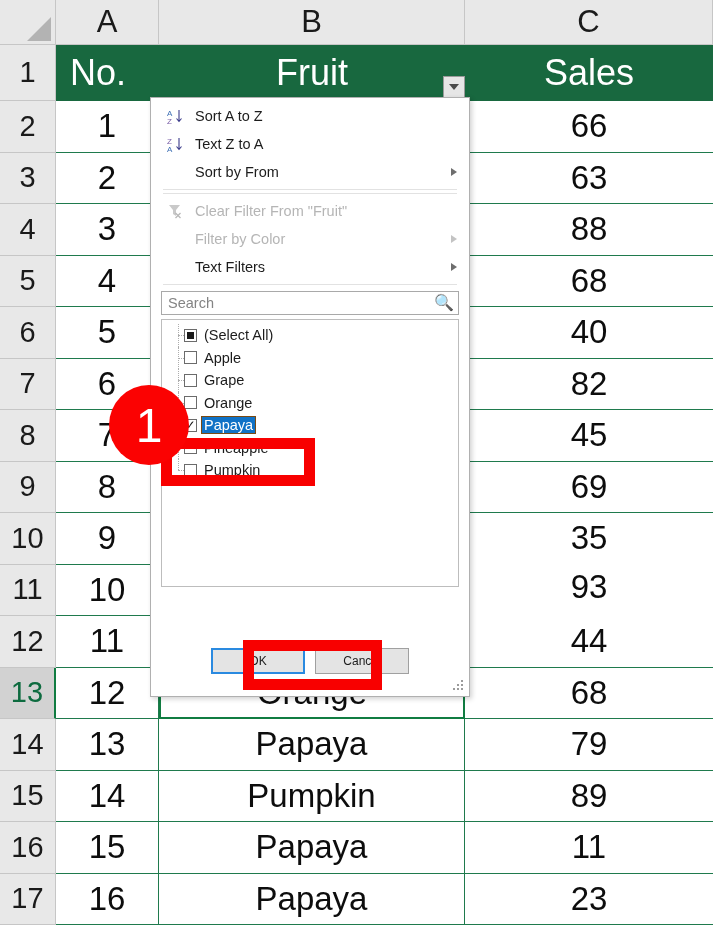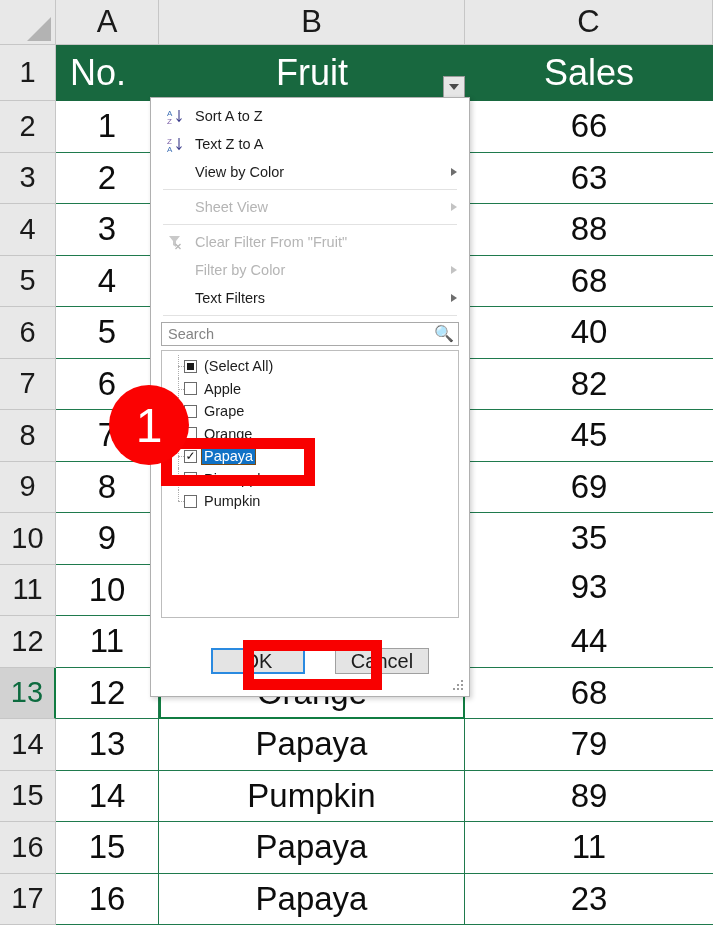--- a/index.html
+++ b/index.html
@@ -69,22 +69,22 @@
   .li .tree:after{content:"";position:absolute;left:4px;top:50%;width:6px;border-top:1px dotted #adadad;}
   .li.last .tree:before{bottom:50%;}
   .cb{width:13px;height:13px;border:1px solid #6b6b6b;background:#fff;box-sizing:border-box;flex:0 0 13px;
       display:flex;align-items:center;justify-content:center;margin-right:5px;}
   .cb .sq{width:7px;height:7px;background:#1a1a1a;}
   .cb .tick{font-size:12px;line-height:1;color:#141414;}
   .li .txt{font-size:14.5px;color:#1c1c1c;padding:0 2px;}
   .li.sel .txt{background:#1072c6;color:#ffffff;outline:1px solid #7a4a12;}
 
   .btnrow{position:absolute;left:0;bottom:22px;width:100%;display:flex;justify-content:center;gap:10px;}
-  .btn{width:94px;height:26px;border:1px solid #a0a0a0;background:#e4e4e4;font-size:20px;color:#1c1c1c;
-       display:flex;align-items:center;justify-content:center;box-sizing:border-box;margin-left:20px;}
+  .btn{width:94px;height:26px;border:1px solid #a0a0a0;background:#e4e4e4;font-size:12px;color:#1c1c1c;
+       display:flex;align-items:center;justify-content:center;box-sizing:border-box;}
   .btn.primary{border:2px solid #2a8ae0;}
   .grip{position:absolute;right:4px;bottom:4px;width:12px;height:12px;}
   .grip i{position:absolute;width:2px;height:2px;background:#9b9b9b;}
 
   
   .redbox{position:absolute;border:11px solid #f80000;box-sizing:border-box;z-index:40;}
   #redbox-papaya{left:161px;top:438px;width:154px;height:48px;}
   #redbox-ok{left:243px;top:640px;width:139px;height:50px;}
   #badge1{position:absolute;left:109px;top:385px;width:80px;height:80px;border-radius:50%;background:#fb0202;
           color:#fff;font-size:48px;display:flex;align-items:center;justify-content:center;z-index:45;}
@@ -196,29 +196,24 @@
           <svg width="17" height="17" viewBox="0 0 17 17">
             <text x="0" y="8" font-size="8" fill="#7a5fa8" font-family="Liberation Sans">Z</text>
             <text x="0" y="16" font-size="8" fill="#3d6fb4" font-family="Liberation Sans">A</text>
             <path d="M12 2 L12 13 M9.5 10.5 L12 13.5 L14.5 10.5" stroke="#3a3a8a" fill="none" stroke-width="1.1"></path>
           </svg>
         </span>
         <span class="lbl">Text Z to A</span>
       </div>
       <div class="mi">
         <span class="ico"></span>
-        <span class="lbl">View by Color</span>
+        <span class="lbl">Sort by From</span>
         <span class="arrow"></span>
       </div>
       <div class="sep"></div>
-      <div class="mi disabled">
-        <span class="ico"></span>
-        <span class="lbl">Sheet View</span>
-        <span class="arrow"></span>
-      </div>
       <div class="sep"></div>
       <div class="mi disabled">
         <span class="ico">
           <svg width="17" height="17" viewBox="0 0 17 17">
             <path d="M2 2 H13 L9 7 V13 L6 11 V7 Z" fill="#c9c9c9"></path>
             <path d="M8.5 10 L13.5 15 M13.5 10 L8.5 15" stroke="#b8b8b8" stroke-width="1.3" fill="none"></path>
           </svg>
         </span>
         <span class="lbl">Clear Filter From "Fruit"</span>
       </div>

